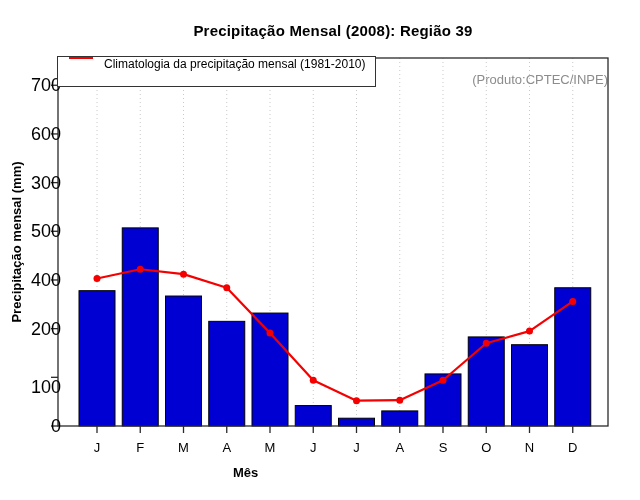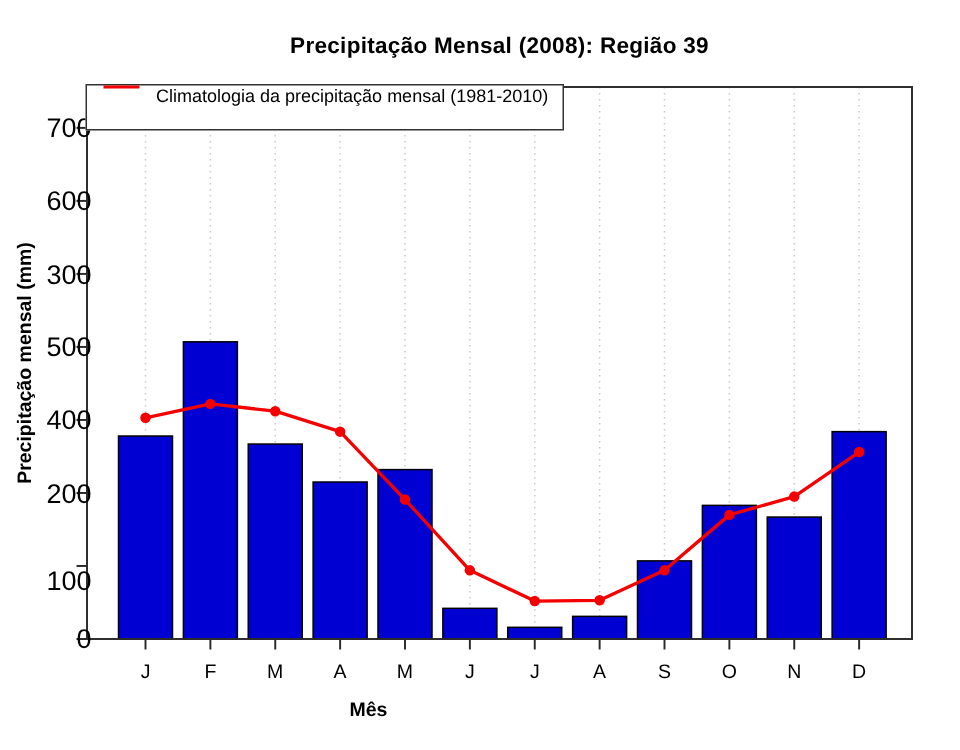--- a/index.html
+++ b/index.html
@@ -41,20 +41,21 @@
   .legend-swatch{display:inline-block;width:24px;height:2px;margin-left:11px;flex:0 0 auto;}
   .legend-text{margin-left:11px;font-size:12px;white-space:nowrap;}
 </style>
 </head>
 <body>
 
 <div id="app">
 
   <div class="title">Precipitação Mensal (2008): Região 39</div>
 
+  <div class="product-note" style="color: rgb(140, 140, 140);">(Produto:CPTEC/INPE)</div>
 
   <div class="y-title">Precipitação mensal (mm)</div>
 
   <svg id="chart-svg" width="640" height="500">
       <line x1="97" y1="58" x2="97" y2="426" stroke="#C9C9C9" stroke-width="1" stroke-dasharray="1 3"></line>
       <line x1="140.25" y1="58" x2="140.25" y2="426" stroke="#C9C9C9" stroke-width="1" stroke-dasharray="1 3"></line>
       <line x1="183.5" y1="58" x2="183.5" y2="426" stroke="#C9C9C9" stroke-width="1" stroke-dasharray="1 3"></line>
       <line x1="226.75" y1="58" x2="226.75" y2="426" stroke="#C9C9C9" stroke-width="1" stroke-dasharray="1 3"></line>
       <line x1="270" y1="58" x2="270" y2="426" stroke="#C9C9C9" stroke-width="1" stroke-dasharray="1 3"></line>
       <line x1="313.25" y1="58" x2="313.25" y2="426" stroke="#C9C9C9" stroke-width="1" stroke-dasharray="1 3"></line>

